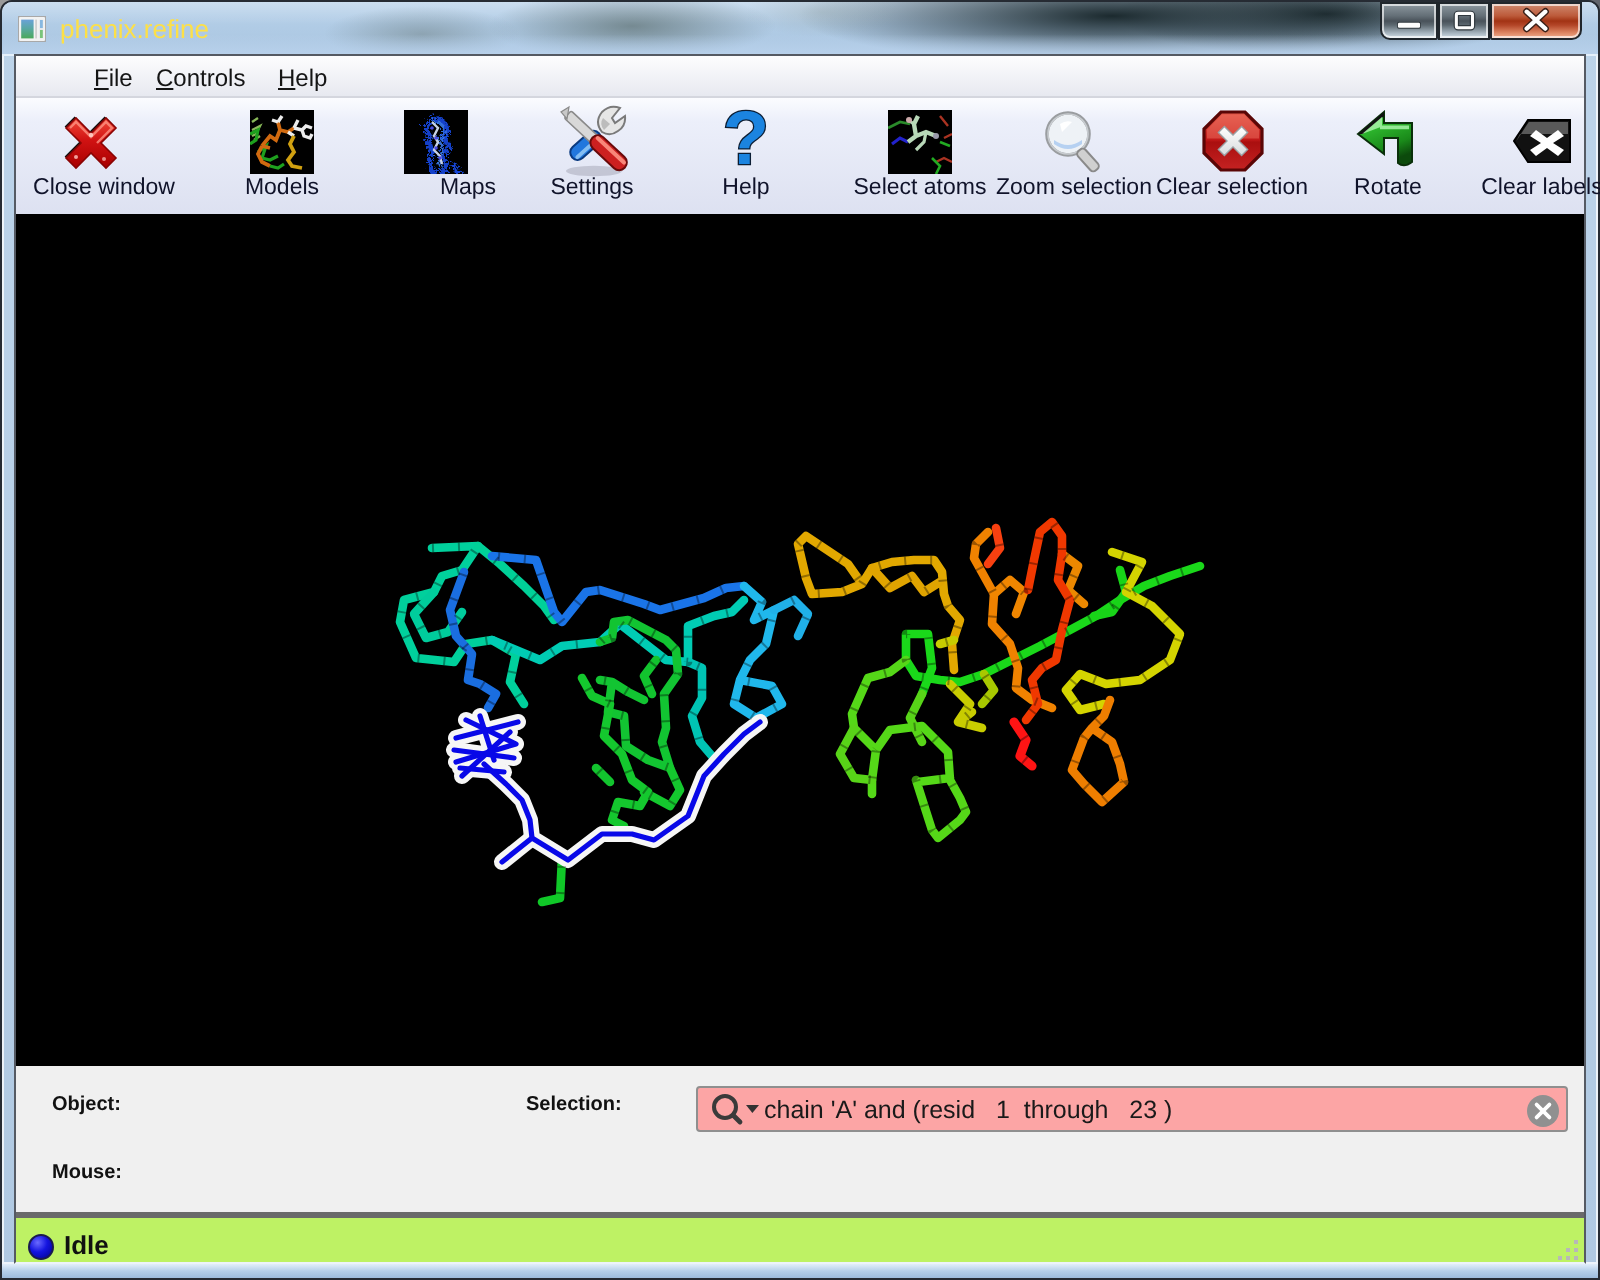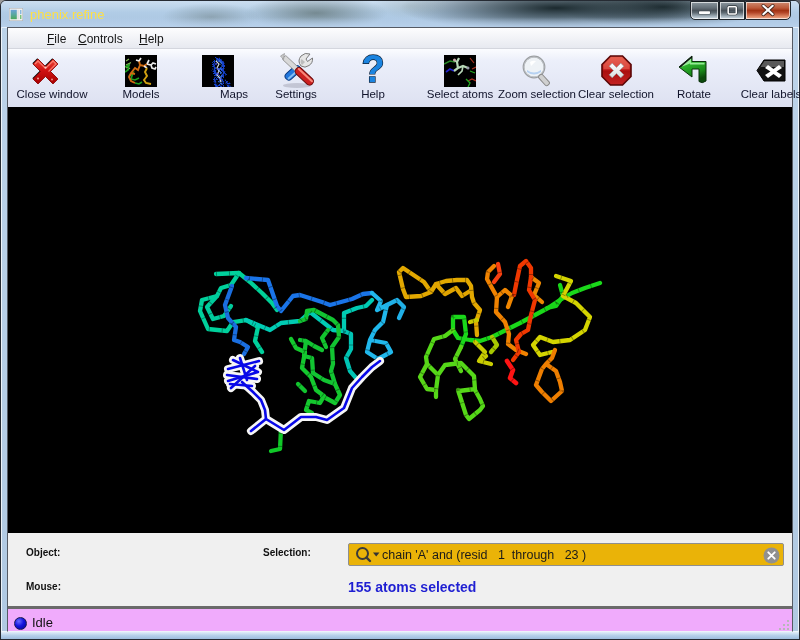--- a/index.html
+++ b/index.html
@@ -49,27 +49,27 @@
   font-size:12px; color:#151515; }
 .mitem { position:absolute; top:4px;margin-left:32px; }
 .mitem u { text-decoration-thickness:1px; }
 #toolbar { position:absolute; left:0; top:21px; width:784px; height:58px;
   background:linear-gradient(#fbfcff 0%, #eceffa 20%, #dde1f1 100%); }
 .ticon { position:absolute; top:6px; }
 .tlabel { position:absolute; top:39px; width:120px; text-align:center; font-size:11.5px; color:#10132a; }
 #canvas3d { position:absolute; left:0; top:79px; width:784px; height:426px; background:#000; }
 #bottompanel { position:absolute; left:0; top:505px; width:784px; height:72px; background:#f0f0f0; }
 #sep { position:absolute; left:0; top:578px; width:784px; height:3px; background:#6a6a6a; }
-#statusbar { position:absolute; left:0; top:581px; width:784px; height:22px; background:#f0abfc; }
+#statusbar { position:absolute; left:0; top:581px; width:784px; height:22px; background:#bef264;font-weight:bold; }
 .blabel { position:absolute; font-size:10px; font-weight:bold; color:#111; }
 .combo { position:absolute; left:75px; width:160px; height:22px; border:1px solid #707070; border-radius:3px;
   background:linear-gradient(#ffffff, #f1f1f1 45%, #e2e2e2 55%, #d5d5d5); font-size:13px; color:#111; }
 .combo .ctext { position:absolute; left:6px; top:3px; }
 .combo .carrow { position:absolute; right:13px; top:8px; width:0; height:0; border-left:4px solid transparent; border-right:4px solid transparent; border-top:5px solid #222; }
-#searchbox { position:absolute; left:340px; top:10px; width:436px; height:23px; border:1px solid #8f8f8f; border-radius:2px; background:#eab308; }
+#searchbox { position:absolute; left:340px; top:10px; width:436px; height:23px; border:1px solid #8f8f8f; border-radius:2px; background:#fca5a5; }
 #searchtext { position:absolute; left:33px; top:4px; font-size:12.5px; color:#1a1a1a; white-space:pre; }
 #atomsel { position:absolute; left:340px; top:46px; font-size:14px; font-weight:bold; color:#1f1fd2; }
 #idledot { position:absolute; left:6px; top:8px; width:13px; height:13px; border-radius:50%;
   background:radial-gradient(circle at 35% 30%, #6a6aff, #1414e0 45%, #00008c); border:1px solid #1a1a50; }
 #idletext { position:absolute; left:24px; top:6px; font-size:13px; color:#111; }
 #grip { position:absolute; right:1px; top:9px; }
 </style>
 </head>
 <body>
 <div id="stage">
@@ -340,21 +340,20 @@
           <line x1="13.6" y1="12.6" x2="17" y2="16" stroke="#3a3a3a" stroke-width="2.4" stroke-linecap="round"></line>
           <path d="M20 7.5 L26.5 7.5 L23.2 11.5 Z" fill="#333"></path>
         </svg>
         <span id="searchtext">chain 'A' and (resid&nbsp;&nbsp;&nbsp;1&nbsp;&nbsp;through&nbsp;&nbsp;&nbsp;23 )</span>
         <svg width="17" height="17" viewBox="0 0 17 17" style="position:absolute;right:3px;top:3px">
           <circle cx="8.5" cy="8.5" r="8" fill="#909090"></circle>
           <path d="M5.3 5.3 L11.7 11.7 M11.7 5.3 L5.3 11.7" stroke="#fff" stroke-width="1.9" stroke-linecap="round"></path>
         </svg>
       </div>
       <div class="blabel" style="left:18px; top:48px">Mouse:</div>
-      <div id="atomsel">155 atoms selected</div>
     </div>
     <div id="sep"></div>
     <div id="statusbar">
       <div id="idledot"></div>
       <div id="idletext">Idle</div>
       <svg id="grip" width="14" height="14" viewBox="0 0 14 14">
         <g fill="#b8b8b8">
             <rect x="10" y="2" width="2" height="2"></rect>
             <rect x="10" y="6" width="2" height="2"></rect>
             <rect x="10" y="10" width="2" height="2"></rect>

